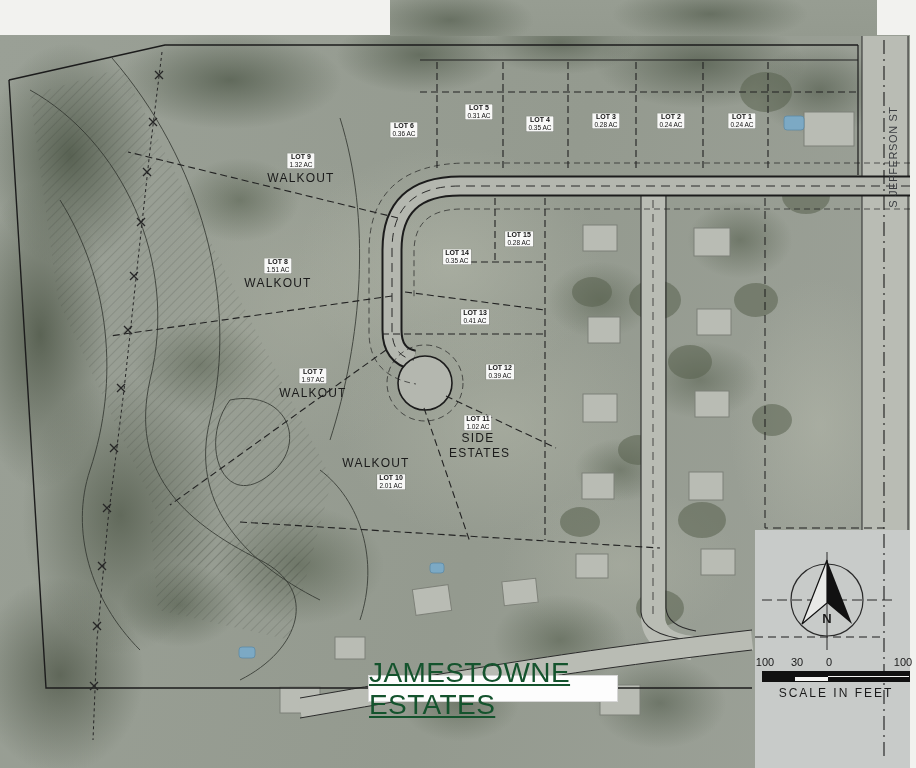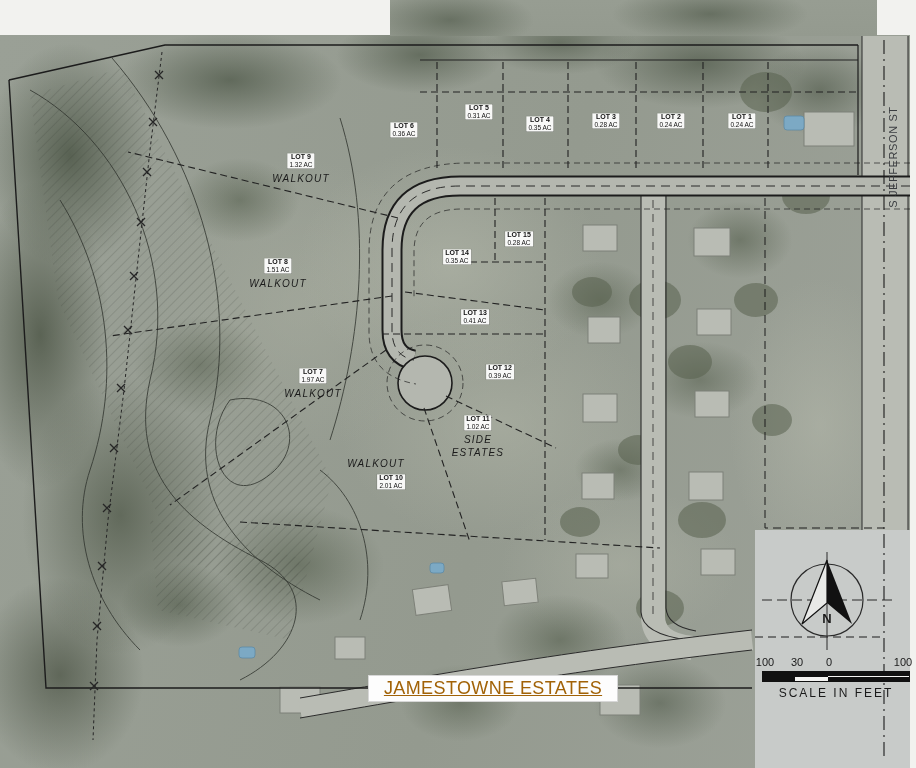--- a/index.html
+++ b/index.html
@@ -60,28 +60,28 @@
     position:absolute;transform:translate(-50%,-50%);
     background:rgba(255,255,255,.93);
     padding:0 2px;text-align:center;line-height:1.12;
     box-shadow:0 0 0 .5px rgba(60,60,60,.35);
     color:#101010;white-space:nowrap;
   }
   .lot-name{display:block;font-size:7px;font-weight:700;}
   .lot-area{display:block;font-size:6.5px;font-weight:400;}
   .walkout{
     position:absolute;transform:translate(-50%,-50%);
-    font-size:10px;letter-spacing:1.2px;color:#1b1b1b;
-    text-align:center;white-space:nowrap;font-style:italic;
+    font-size:12px;letter-spacing:1.2px;color:#1b1b1b;
+    text-align:center;white-space:nowrap;
   }
   .walkout.wrap{white-space:normal;width:58px;line-height:1.25;}
   .title-box{
     position:absolute;left:368px;top:675px;width:248px;height:25px;
     background:#fdfdfd;display:flex;align-items:center;justify-content:center;
-    font-size:18px;color:#a16207;letter-spacing:.4px;
+    font-size:28px;color:#14532d;letter-spacing:.4px;
     text-decoration:underline;border:1px solid rgba(0,0,0,.15);
   }
   .street-vert{
     position:absolute;left:893px;top:157px;
     transform:translate(-50%,-50%) rotate(-90deg);
     font-size:11px;color:#3a3d40;letter-spacing:.6px;white-space:nowrap;
   }
   .north-n{
     position:absolute;left:827px;top:618px;transform:translate(-50%,-50%);
     font-size:13px;font-weight:700;color:#1a1a1a;

